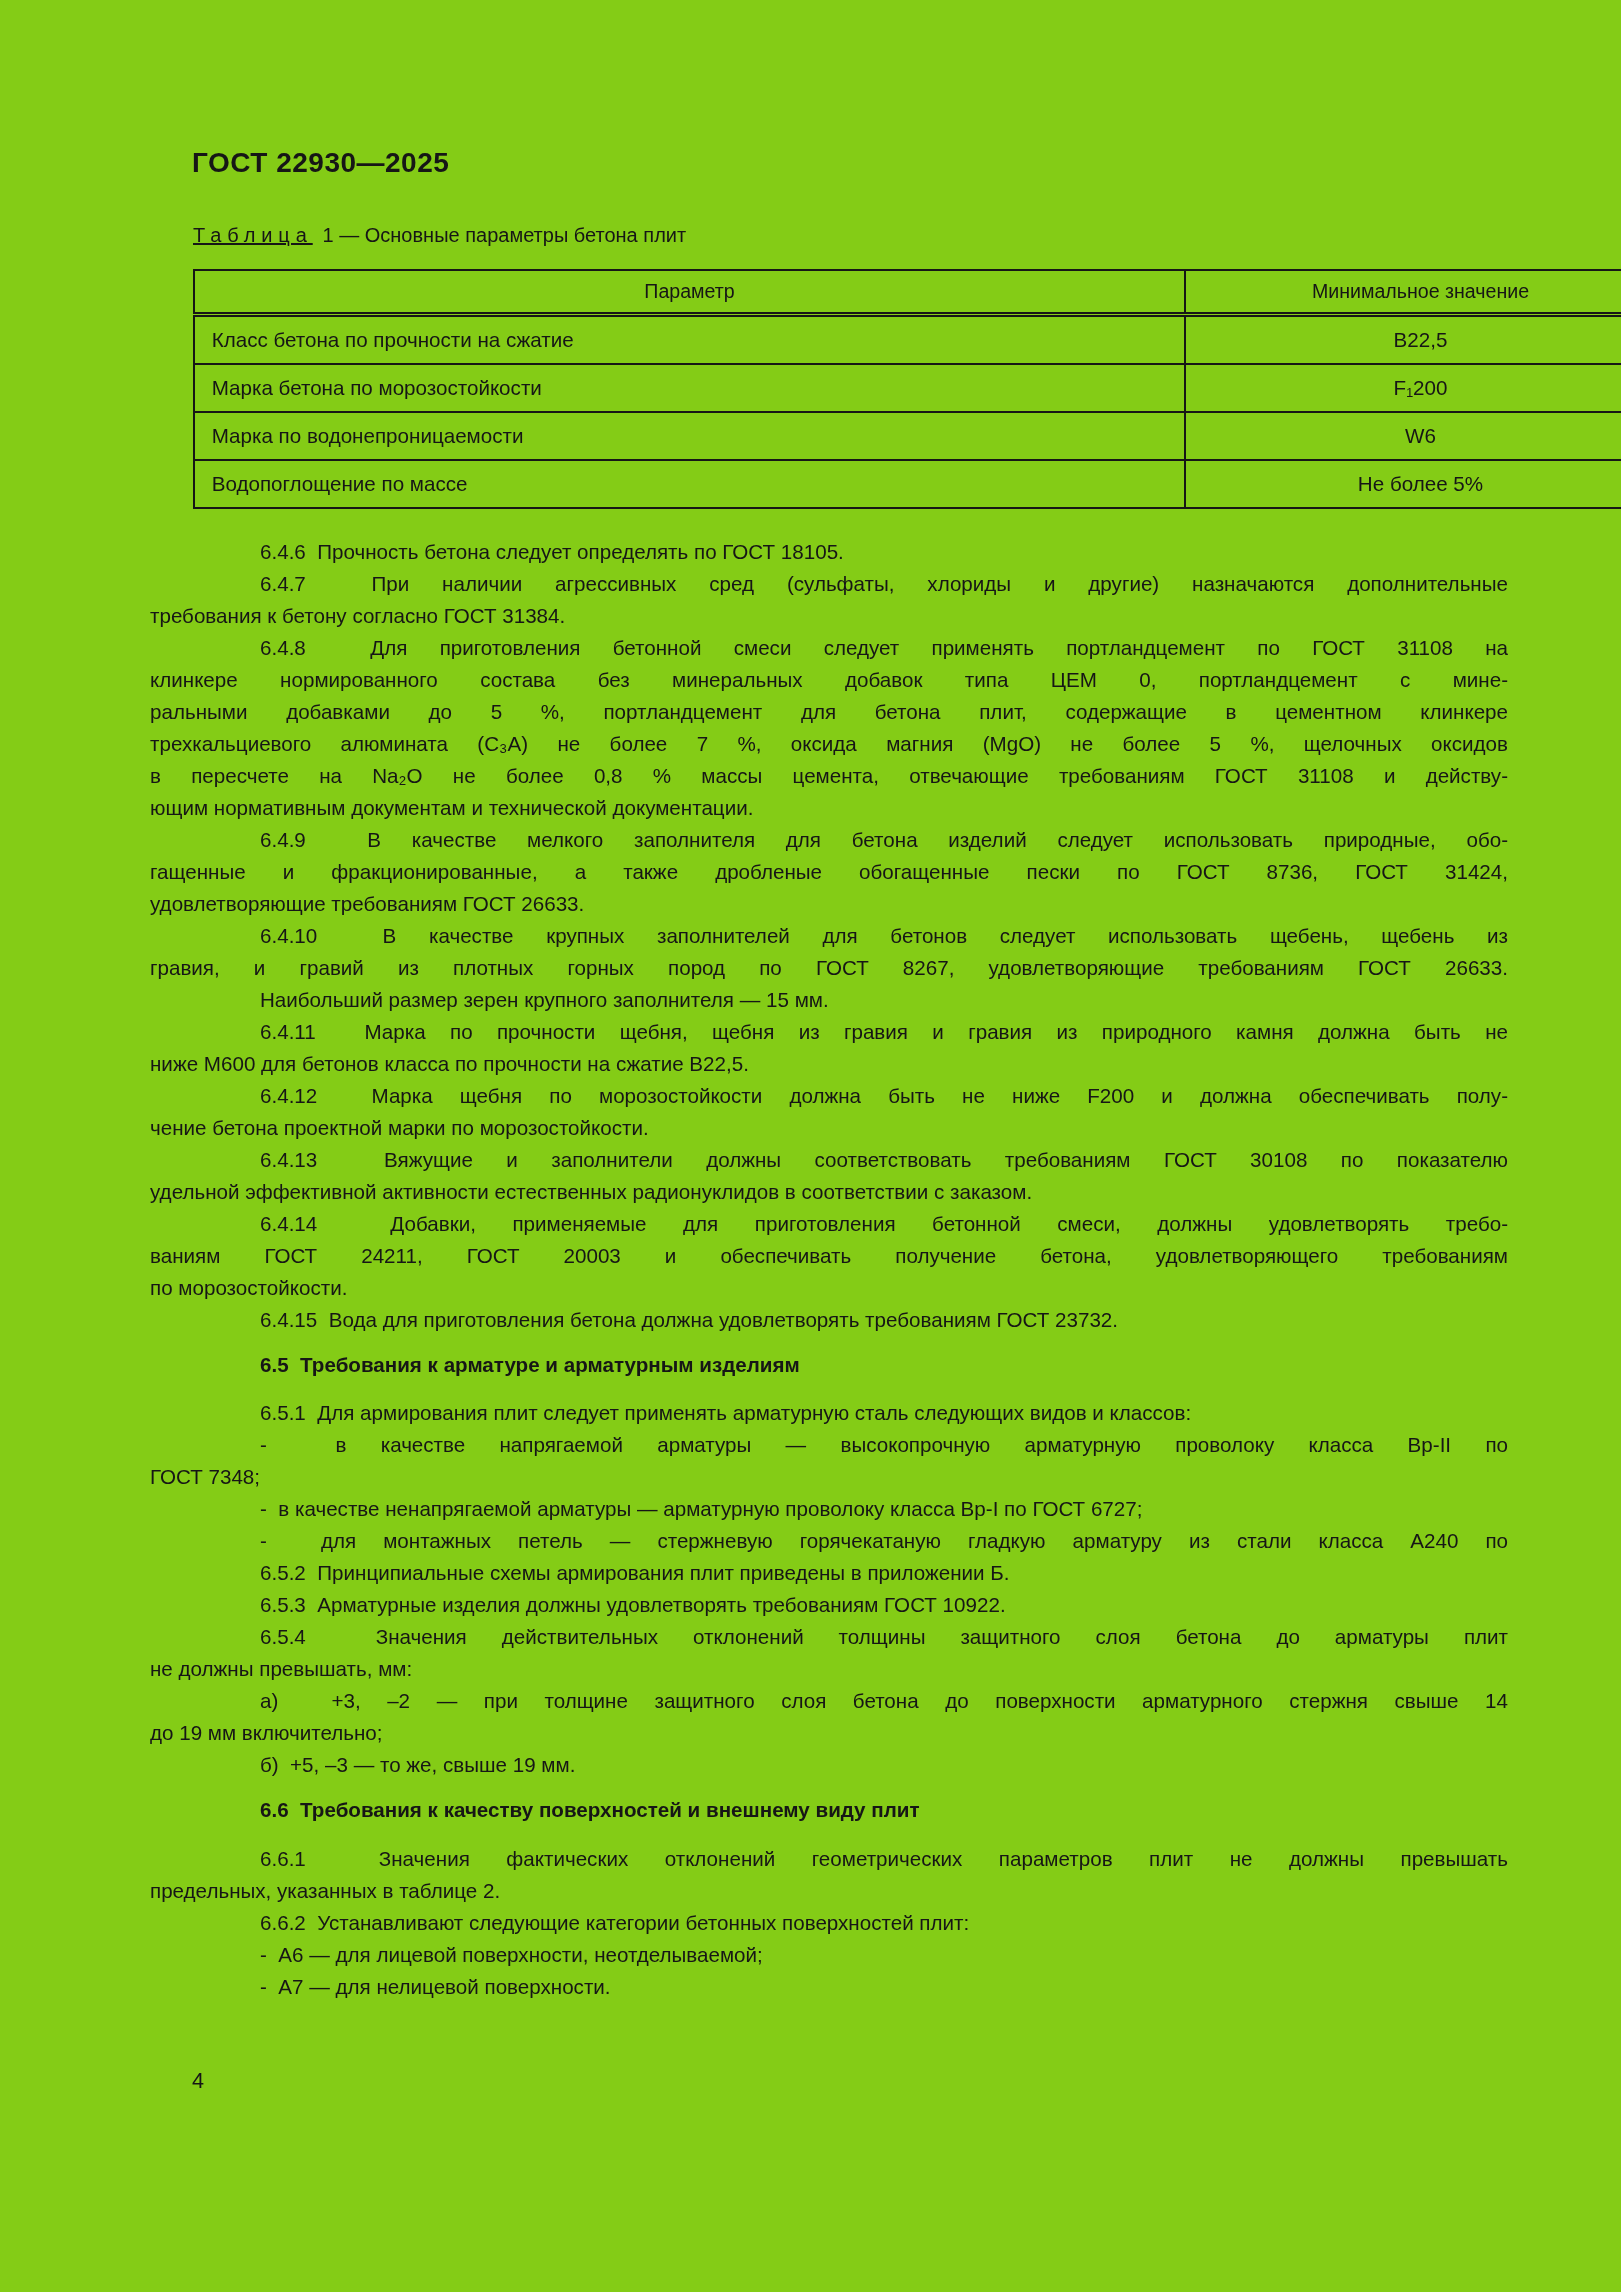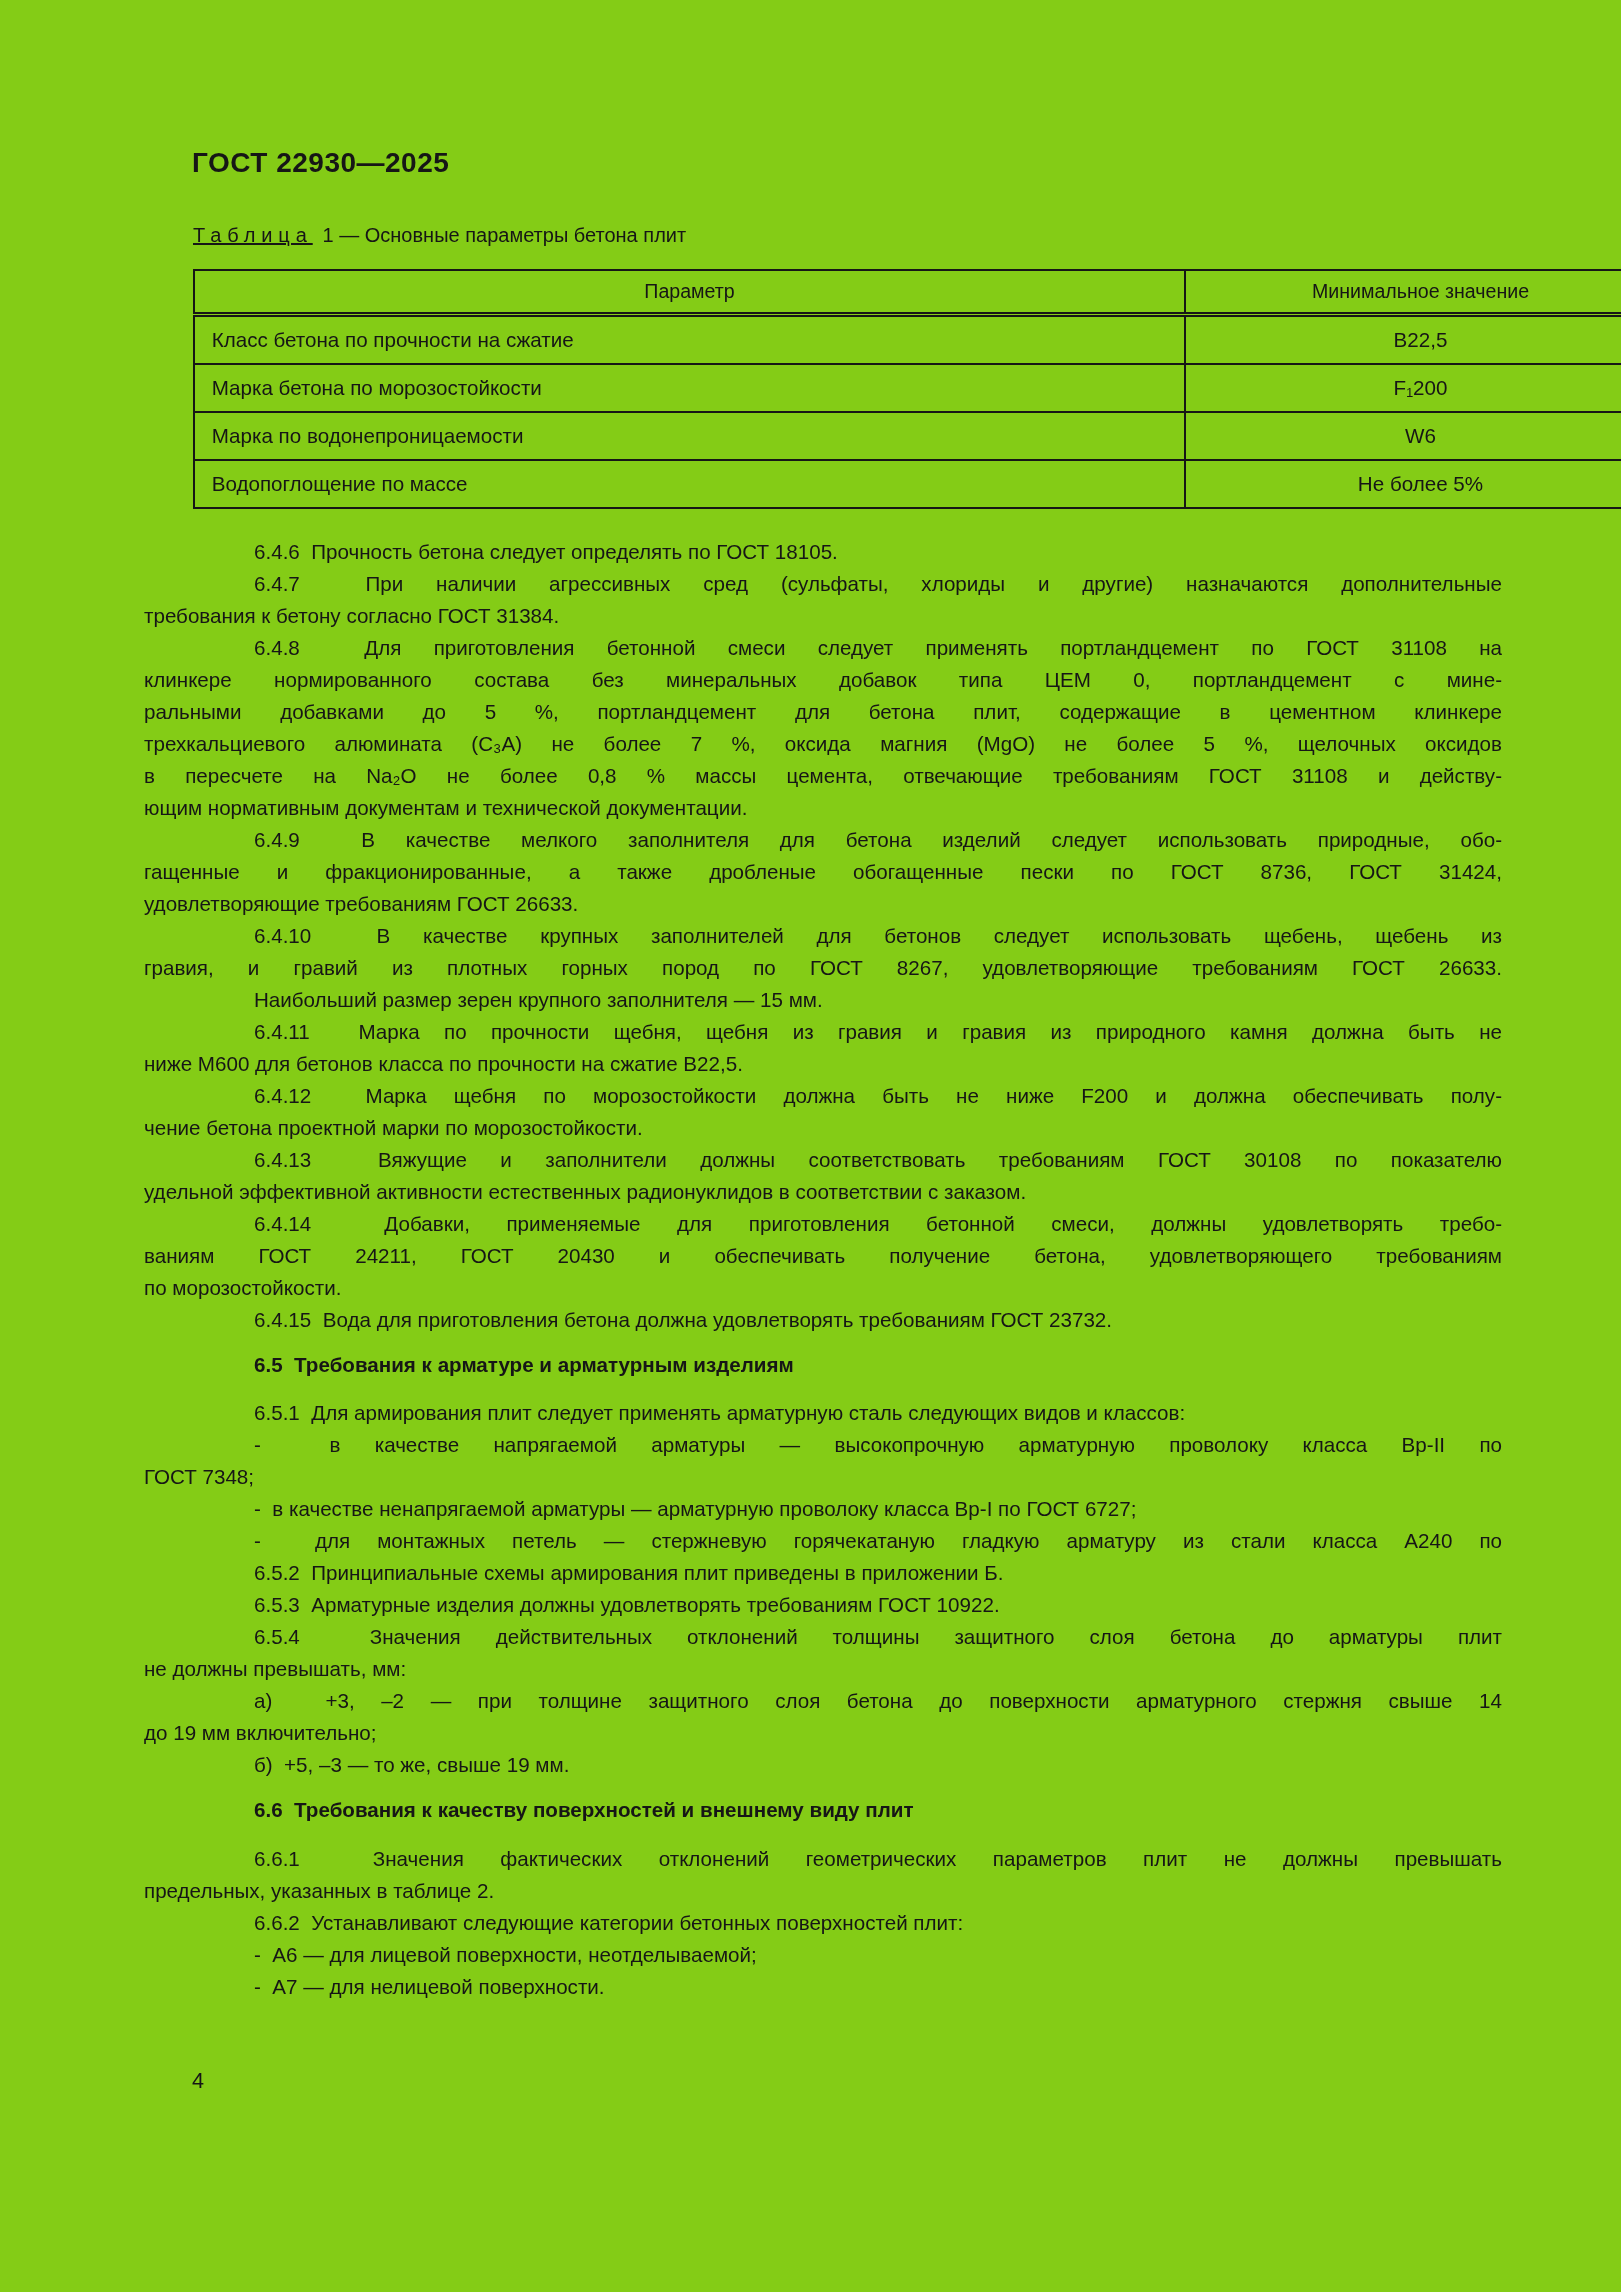--- a/index.html
+++ b/index.html
@@ -54,21 +54,21 @@
   }
   table.params td {
     height: 46px;
     font-size: 20.6px;
   }
   table.params td.param { text-align: left; padding-left: 16.7px; border-radius: 6px; }
   table.params td.value { text-align: center; }
 
   .body-text {
     position: absolute;
-    left: 144px; top: 536px;
+    left: 150px; top: 536px;
     width: 1358px;
     font-size: 20.6px;
     line-height: 32px;
   }
   .para { margin: 0; }
   .para > .ln { display: block; text-align: left; }
   .para > .ln.fill { text-align: justify; text-align-last: justify; }
   .para > .ln:first-child { text-indent: 110px; }
   .para.heading { font-weight: bold; margin: 12.7px 0 16.7px 0; }
 
@@ -155,21 +155,21 @@
       <p class="para">
         <span class="ln fill">6.4.12&nbsp; Марка щебня по морозостойкости должна быть не ниже F200 и должна обеспечивать полу-</span>
         <span class="ln">чение бетона проектной марки по морозостойкости.</span>
       </p>
       <p class="para">
         <span class="ln fill">6.4.13&nbsp; Вяжущие и заполнители должны соответствовать требованиям ГОСТ 30108 по показателю</span>
         <span class="ln">удельной эффективной активности естественных радионуклидов в соответствии с заказом.</span>
       </p>
       <p class="para">
         <span class="ln fill">6.4.14&nbsp; Добавки, применяемые для приготовления бетонной смеси, должны удовлетворять требо-</span>
-        <span class="ln fill">ваниям ГОСТ 24211, ГОСТ 20430 и обеспечивать получение бетона, удовлетворяющего требованиям</span>
+        <span class="ln fill">ваниям ГОСТ 24211, ГОСТ 20003 и обеспечивать получение бетона, удовлетворяющего требованиям</span>
         <span class="ln">по морозостойкости.</span>
       </p>
       <p class="para">
         <span class="ln">6.4.15&nbsp; Вода для приготовления бетона должна удовлетворять требованиям ГОСТ 23732.</span>
       </p>
       <p class="para heading">
         <span class="ln">6.5&nbsp; Требования к арматуре и арматурным изделиям</span>
       </p>
       <p class="para">
         <span class="ln">6.5.1&nbsp; Для армирования плит следует применять арматурную сталь следующих видов и классов:</span>

